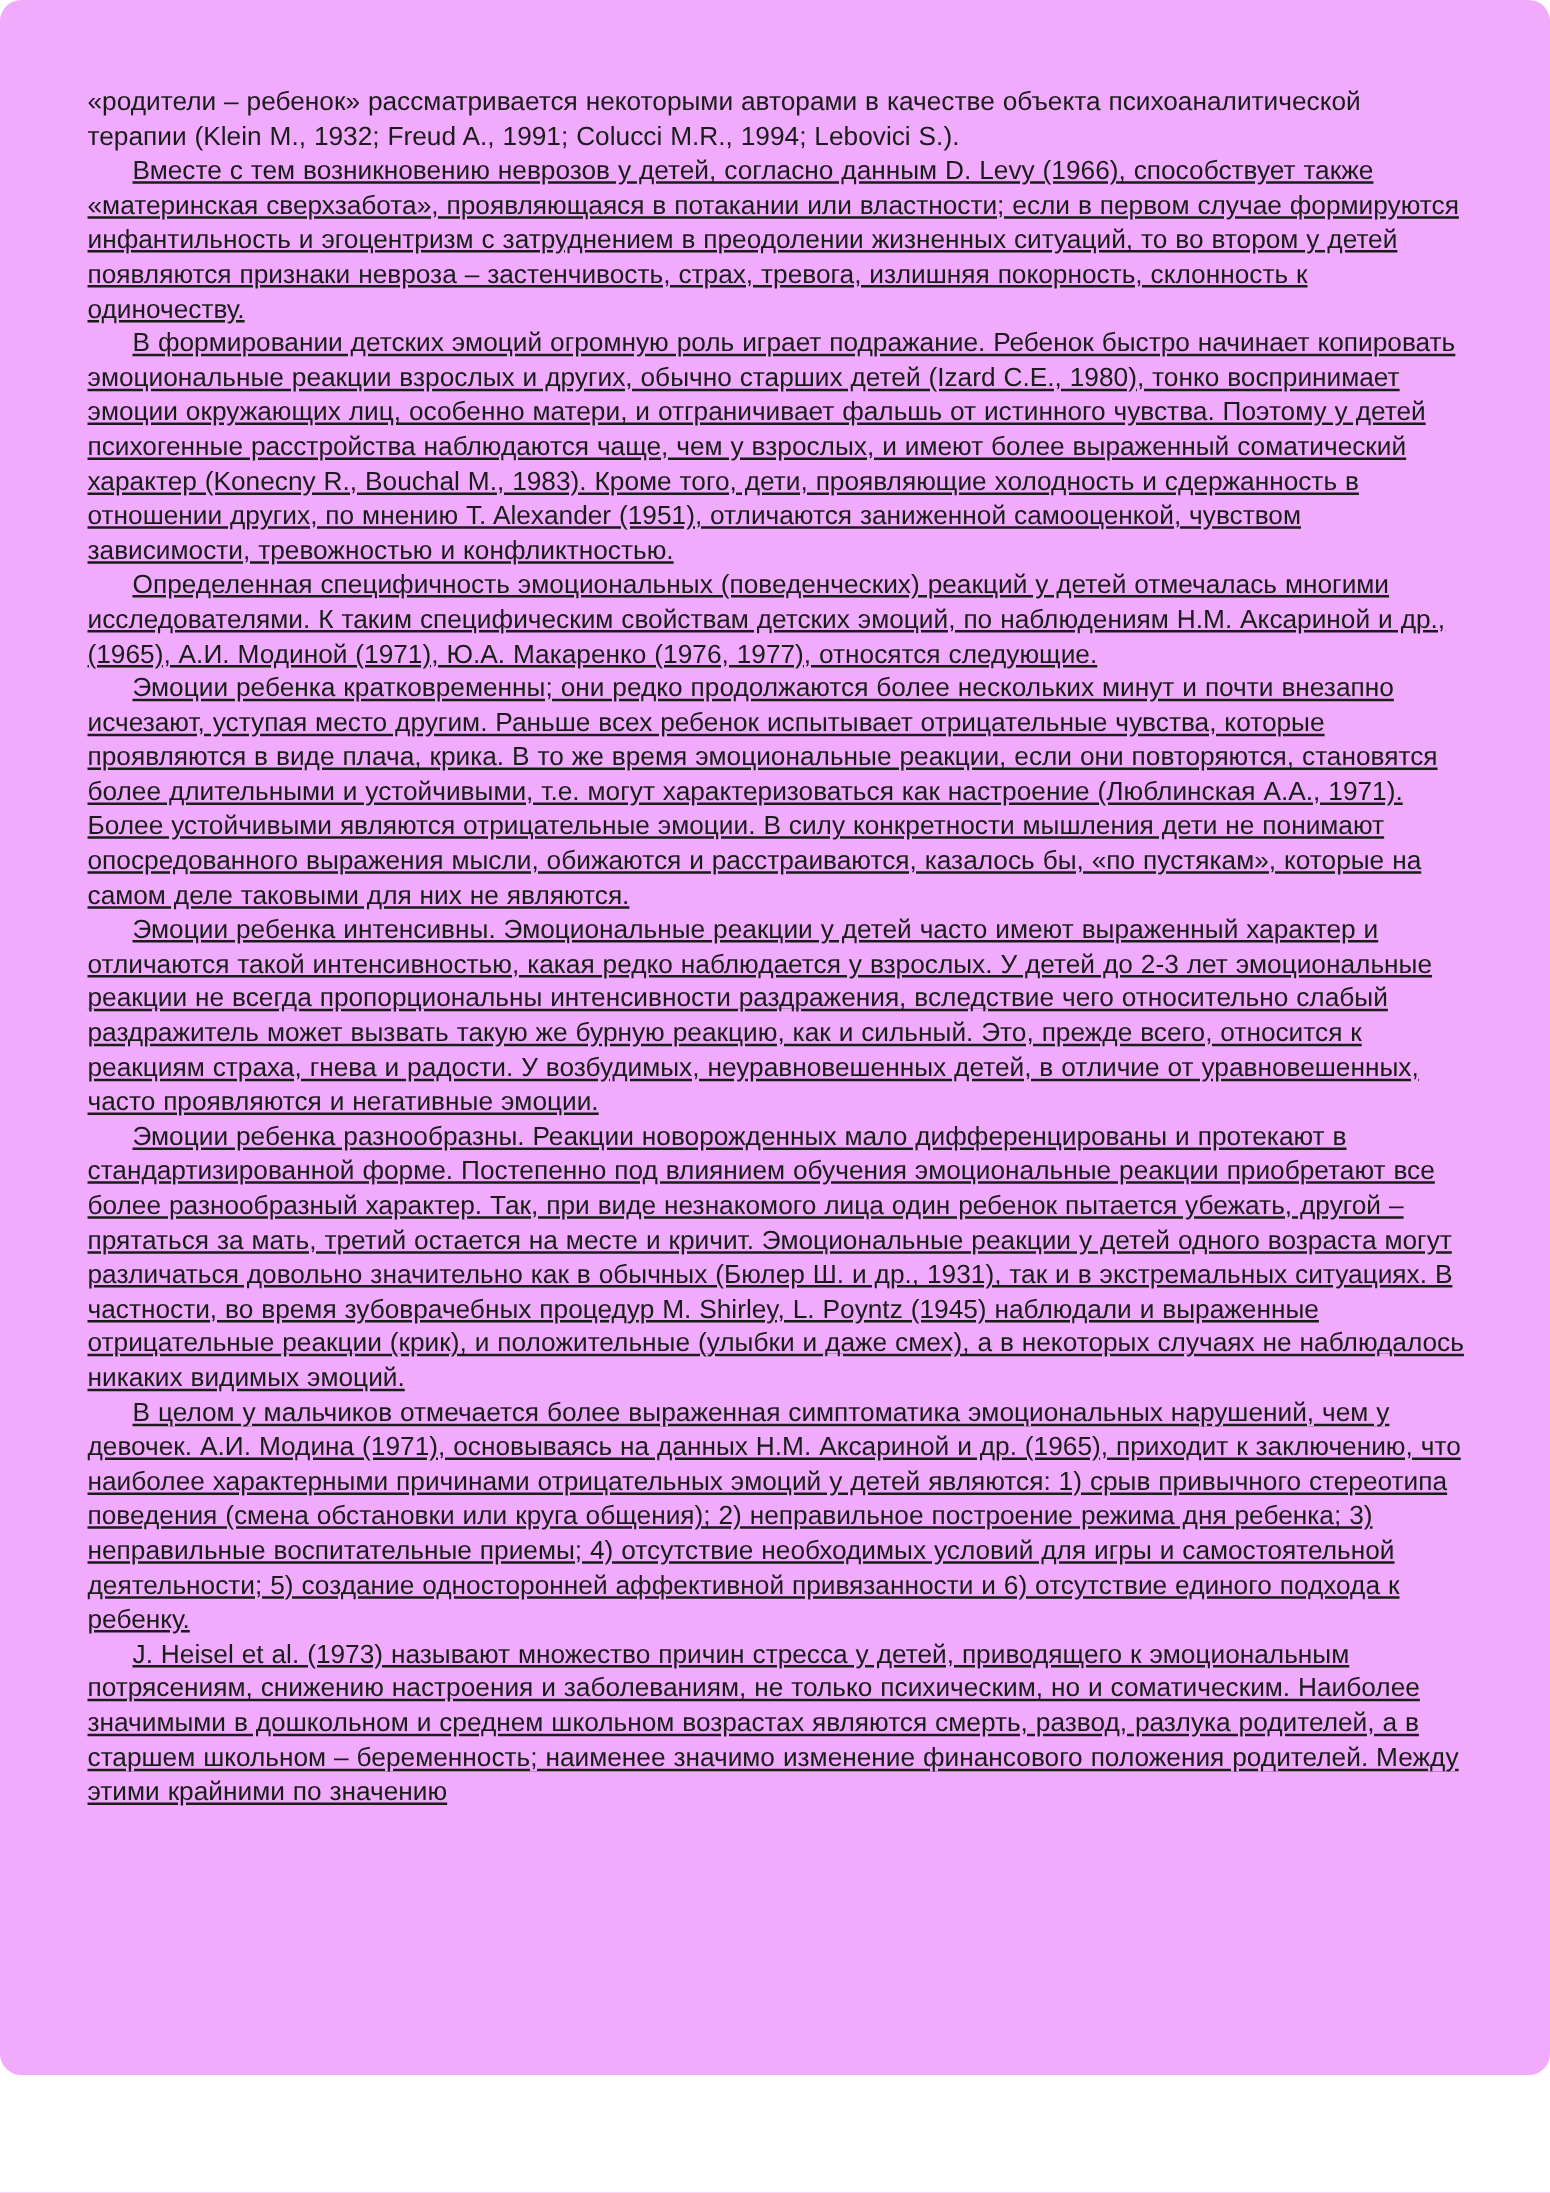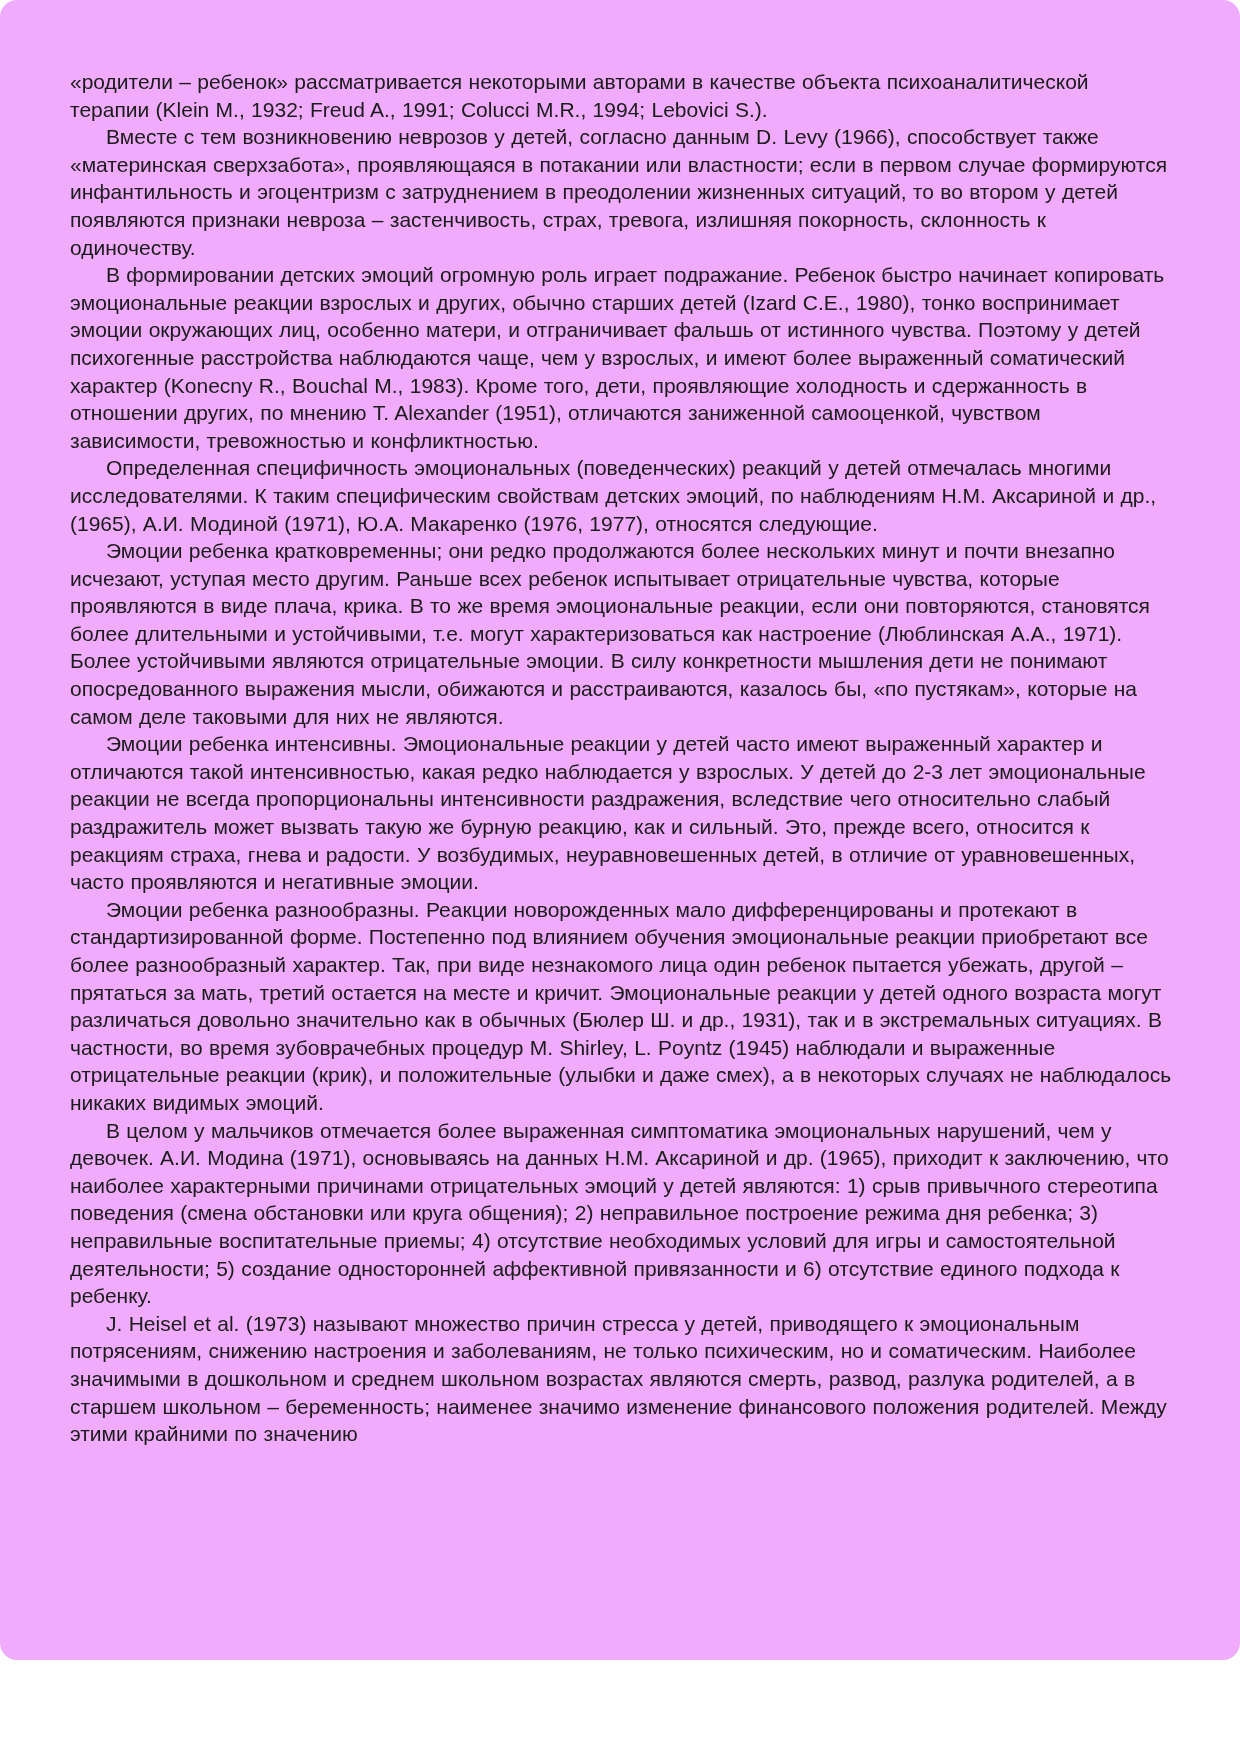--- a/index.html
+++ b/index.html
@@ -27,20 +27,21 @@
     text-align: left;
   }
   .text-block p {
     margin: 0;
     padding: 0;
     text-indent: 0;
     word-spacing: 0.5px;
   }
   .text-block p.indent {
     text-indent: 36px;
+    text-decoration: underline;
   }
 </style>
 </head>
 <body>
 
 <div class="page">
   <div class="text-block">
     <p>«родители – ребенок» рассматривается некоторыми авторами в качестве объекта психоаналитической терапии (Klein M., 1932; Freud A., 1991; Colucci M.R., 1994; Lebovici S.).</p>
     <p class="indent">Вместе с тем возникновению неврозов у детей, согласно данным D. Levy (1966), способствует также «материнская сверхзабота», проявляющаяся в потакании или властности; если в первом случае формируются инфантильность и эгоцентризм с затруднением в преодолении жизненных ситуаций, то во втором у детей появляются признаки невроза – застенчивость, страх, тревога, излишняя покорность, склонность к одиночеству.</p>
     <p class="indent">В формировании детских эмоций огромную роль играет подражание. Ребенок быстро начинает копировать эмоциональные реакции взрослых и других, обычно старших детей (Izard C.E., 1980), тонко воспринимает эмоции окружающих лиц, особенно матери, и отграничивает фальшь от истинного чувства. Поэтому у детей психогенные расстройства наблюдаются чаще, чем у взрослых, и имеют более выраженный соматический характер (Konecny R., Bouchal M., 1983). Кроме того, дети, проявляющие холодность и сдержанность в отношении других, по мнению T. Alexander (1951), отличаются заниженной самооценкой, чувством зависимости, тревожностью и конфликтностью.</p>

